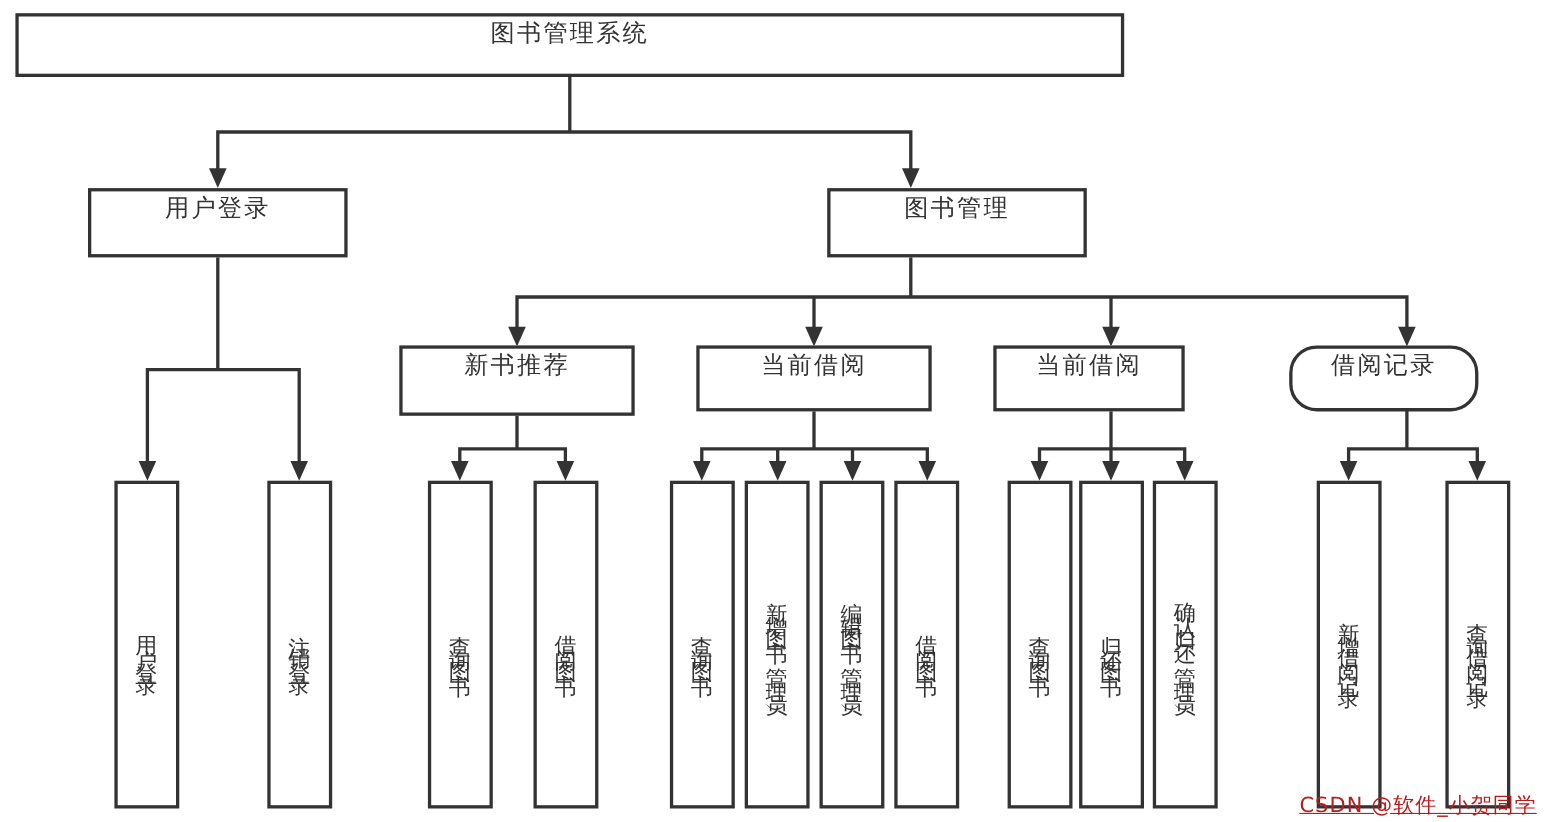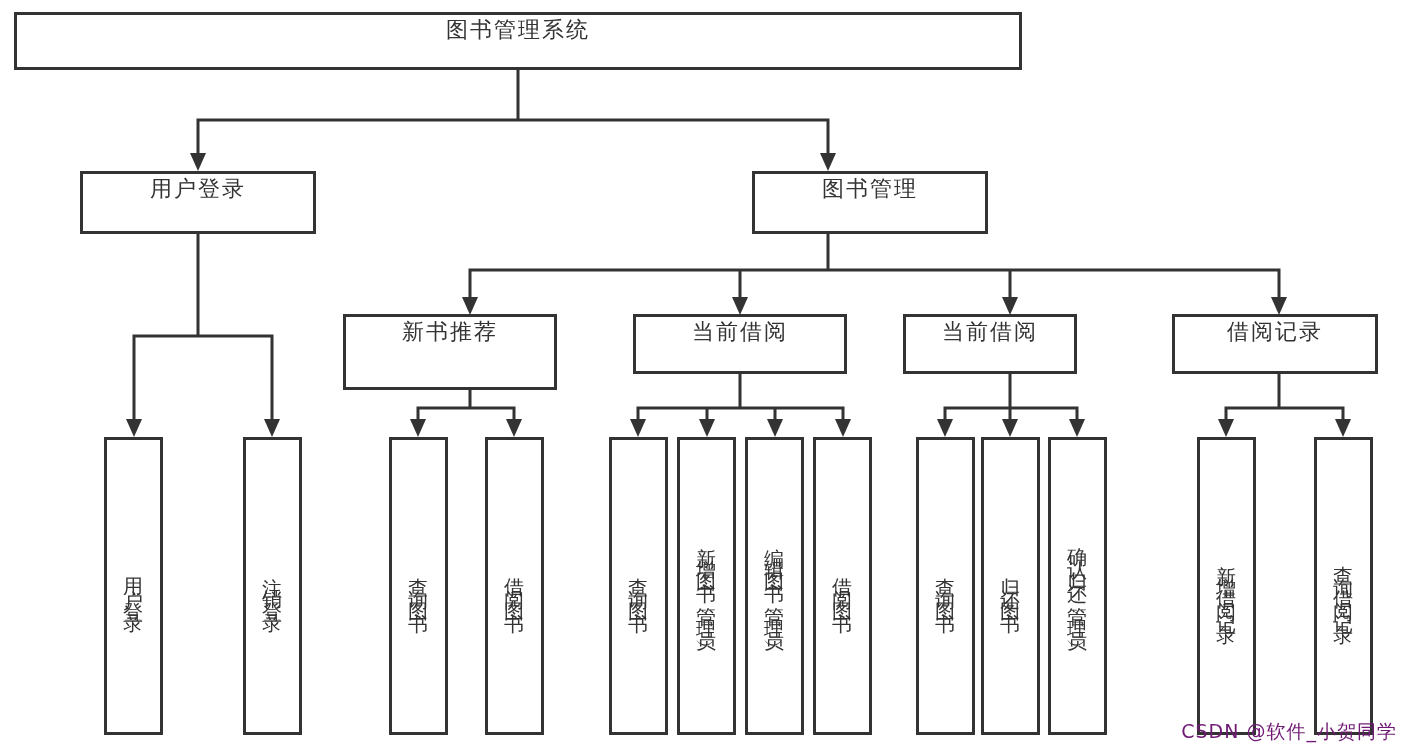--- a/index.html
+++ b/index.html
@@ -60,23 +60,24 @@
     line-height: 1;
     color: #333333;
     white-space: nowrap;
   }
   .watermark {
     position: absolute;
     top: 719px;
     right: 8px;
     font-size: 19px;
     letter-spacing: 1px;
-    color: #701a75;
+    color: #b91c1c;
     z-index: 5;
     white-space: nowrap;
+    text-decoration: underline;
   }
 </style>
 </head>
 <body>
 
 <div class="canvas">
 
   <svg class="connectors" viewBox="0 0 1405 747" xmlns="http://www.w3.org/2000/svg">
     <g stroke="#333333" stroke-width="3" fill="none" stroke-linecap="square">
 
@@ -124,30 +125,30 @@
     <span>图书管理系统</span>
   </div>
 
   <div class="hbox" style="left:80px; top:171px; width:236px; height:63px;">
     <span>用户登录</span>
   </div>
   <div class="hbox" style="left:710px; top:171px; width:236px; height:63px;margin-left:42px;">
     <span>图书管理</span>
   </div>
 
-  <div class="hbox" style="left:343px; top:314px; width:214px; height:76px;">
+  <div class="hbox" style="left:363px; top:314px; width:214px; height:64px;">
     <span>新书推荐</span>
   </div>
   <div class="hbox" style="left:633px; top:314px; width:214px; height:60px;">
     <span>当前借阅</span>
   </div>
   <div class="hbox" style="left:903px; top:314px; width:174px; height:60px;">
     <span>当前借阅</span>
   </div>
-  <div class="hbox" style="left:1172px; top:314px; width:206px; height:60px;">
+  <div class="hbox" style="left:1172px; top:314px; width:172px; height:60px;border-radius:25px;">
     <span>借阅记录</span>
   </div>
 
   <div class="vbox" style="left:104px;">
     <span>用户登录</span>
   </div>
   <div class="vbox" style="left:243px;">
     <span>注销登录</span>
   </div>
 

